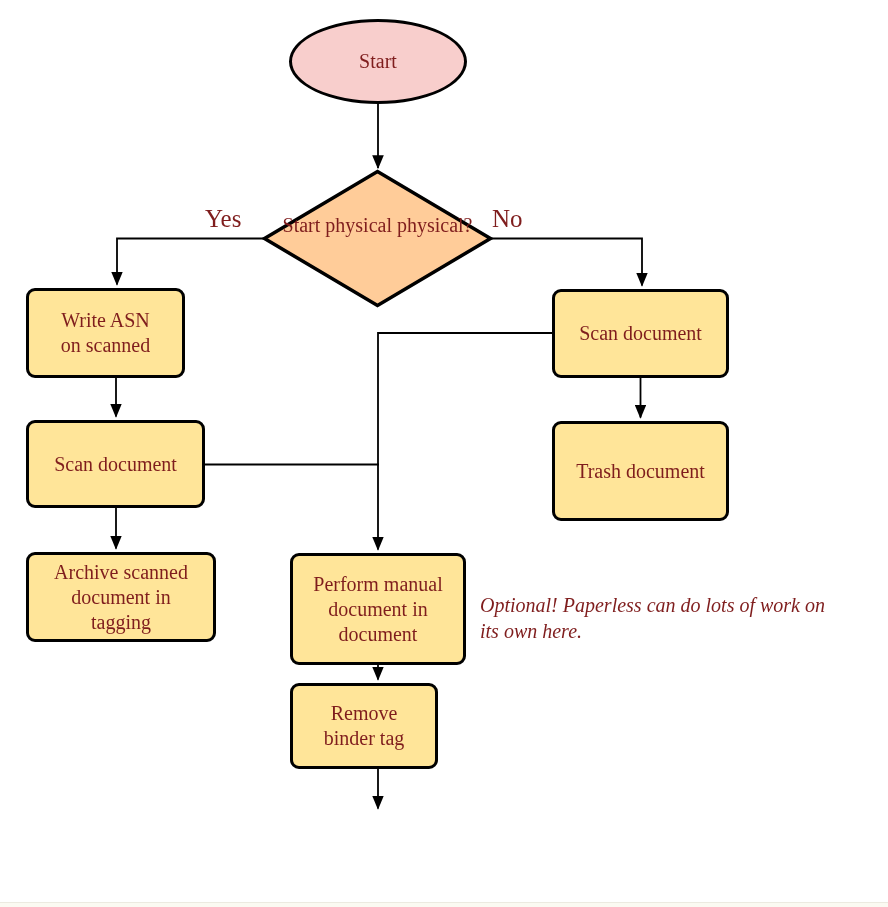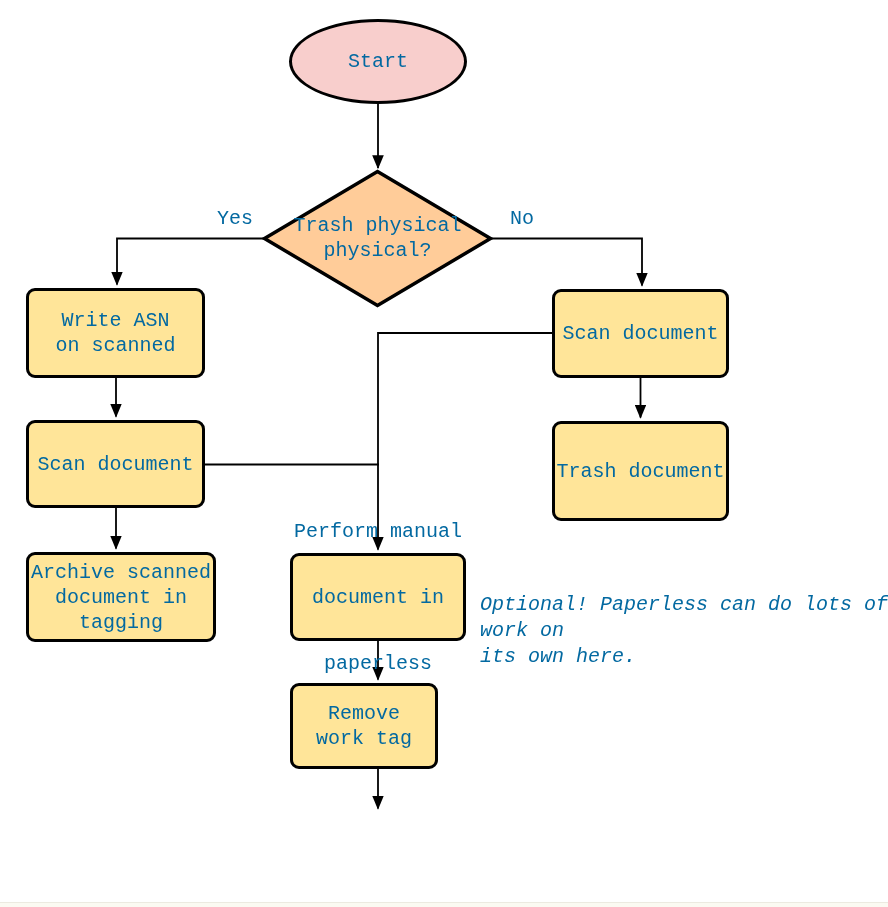--- a/index.html
+++ b/index.html
@@ -1,22 +1,22 @@
 <!DOCTYPE html>
 <html><head>
 <meta charset="utf-8">
 <style>
   html, body { margin: 0; padding: 0; background: #ffffff; }
   .canvas {
     position: relative;
     width: 888px;
     height: 907px;
     background: #ffffff;
-    font-family: Liberation Mono, monospace;
-    color: #0369a1;
+    font-family: Liberation Serif, serif;
+    color: #7f1d1d;
     overflow: hidden;
   }
   svg.wires { position: absolute; left: 0; top: 0; width: 888px; height: 907px; }
   .node {
     position: absolute;
     box-sizing: border-box;
     display: flex;
     flex-direction: column;
     justify-content: center;
     align-items: center;
@@ -36,49 +36,49 @@
     border-radius: 9px;
   }
   .decision-label {
     position: absolute;
     text-align: center;
     font-size: 20px;
     line-height: 25px;
   }
   .edge-label {
     position: absolute;
-    font-size: 20px;
+    font-size: 25px;
     line-height: 22px;
-    text-align: center;
+    text-align: left;
     background: #ffffff;
     padding: 0 2px;
   }
   .annotation {
     position: absolute;
     font-size: 20px;
     line-height: 26px;
     font-style: italic;
   }
   .annotation span { display: block; }
   .page-edge {
     position: absolute;
     left: 0; right: 0; bottom: 0;
     height: 4px;
     background: #FBFAF2;
     border-top: 1px solid #ECEAE0;
   }
 
   
   #n-start        { left: 289px; top: 19px;  width: 178px; height: 85px; }
-  #n-write-asn    { left: 26px;  top: 288px; width: 179px; height: 90px; }
+  #n-write-asn    { left: 26px;  top: 288px; width: 159px; height: 90px; }
   #n-scan-left    { left: 26px;  top: 420px; width: 179px; height: 88px; }
   #n-archive      { left: 26px;  top: 552px; width: 190px; height: 90px; }
   #n-scan-right   { left: 552px; top: 289px; width: 177px; height: 89px; }
   #n-trash        { left: 552px; top: 421px; width: 177px; height: 100px; }
-  #n-tagging      { left: 290px; top: 553px; width: 176px; height: 88px; gap: 41px; }
+  #n-tagging      { left: 290px; top: 553px; width: 176px; height: 112px; }
   #n-remove-inbox { left: 290px; top: 683px; width: 148px; height: 86px; }
   #n-end          { left: 290px; top: 812px; width: 176px; height: 88px; }
   #lbl-decision   { left: 282px; top: 213px; width: 191px; }
   #lbl-yes        { left: 203px; top: 208px; width: 60px; }
   #lbl-no         { left: 490px; top: 208px; width: 60px; }
   #note-optional  { left: 480px; top: 592px; width: 410px; }
 </style>
 </head>
 <body>
 
@@ -105,21 +105,21 @@
     </g>
 
     <polygon points="377.5,171.5 490.5,238.5 377.5,305.5 264.5,238.5" fill="#FFCC99" stroke="#000000" stroke-width="3.5"></polygon>
   </svg>
 
   <div id="n-start" class="node terminator">
     <span>Start</span>
   </div>
 
   <div id="lbl-decision" class="decision-label">
-    <span>Trash physical</span>
+    <span>Start physical</span>
     <span>physical?</span>
   </div>
 
   <div id="lbl-yes" class="edge-label">Yes</div>
   <div id="lbl-no" class="edge-label">No</div>
 
   <div id="n-write-asn" class="node process">
     <span>Write ASN</span>
     <span>on scanned</span>
   </div>
@@ -138,29 +138,29 @@
     <span>Scan document</span>
   </div>
 
   <div id="n-trash" class="node process">
     <span>Trash document</span>
   </div>
 
   <div id="n-tagging" class="node process">
     <span>Perform manual</span>
     <span>document in</span>
-    <span>paperless</span>
+    <span>document</span>
   </div>
 
   <div id="note-optional" class="annotation">
     <span>Optional! Paperless can do lots of work on</span>
     <span>its own here.</span>
   </div>
 
   <div id="n-remove-inbox" class="node process">
     <span>Remove</span>
-    <span>work tag</span>
+    <span>binder tag</span>
   </div>
 
 
   <div class="page-edge"></div>
 
 </div>
 
 </body></html>

